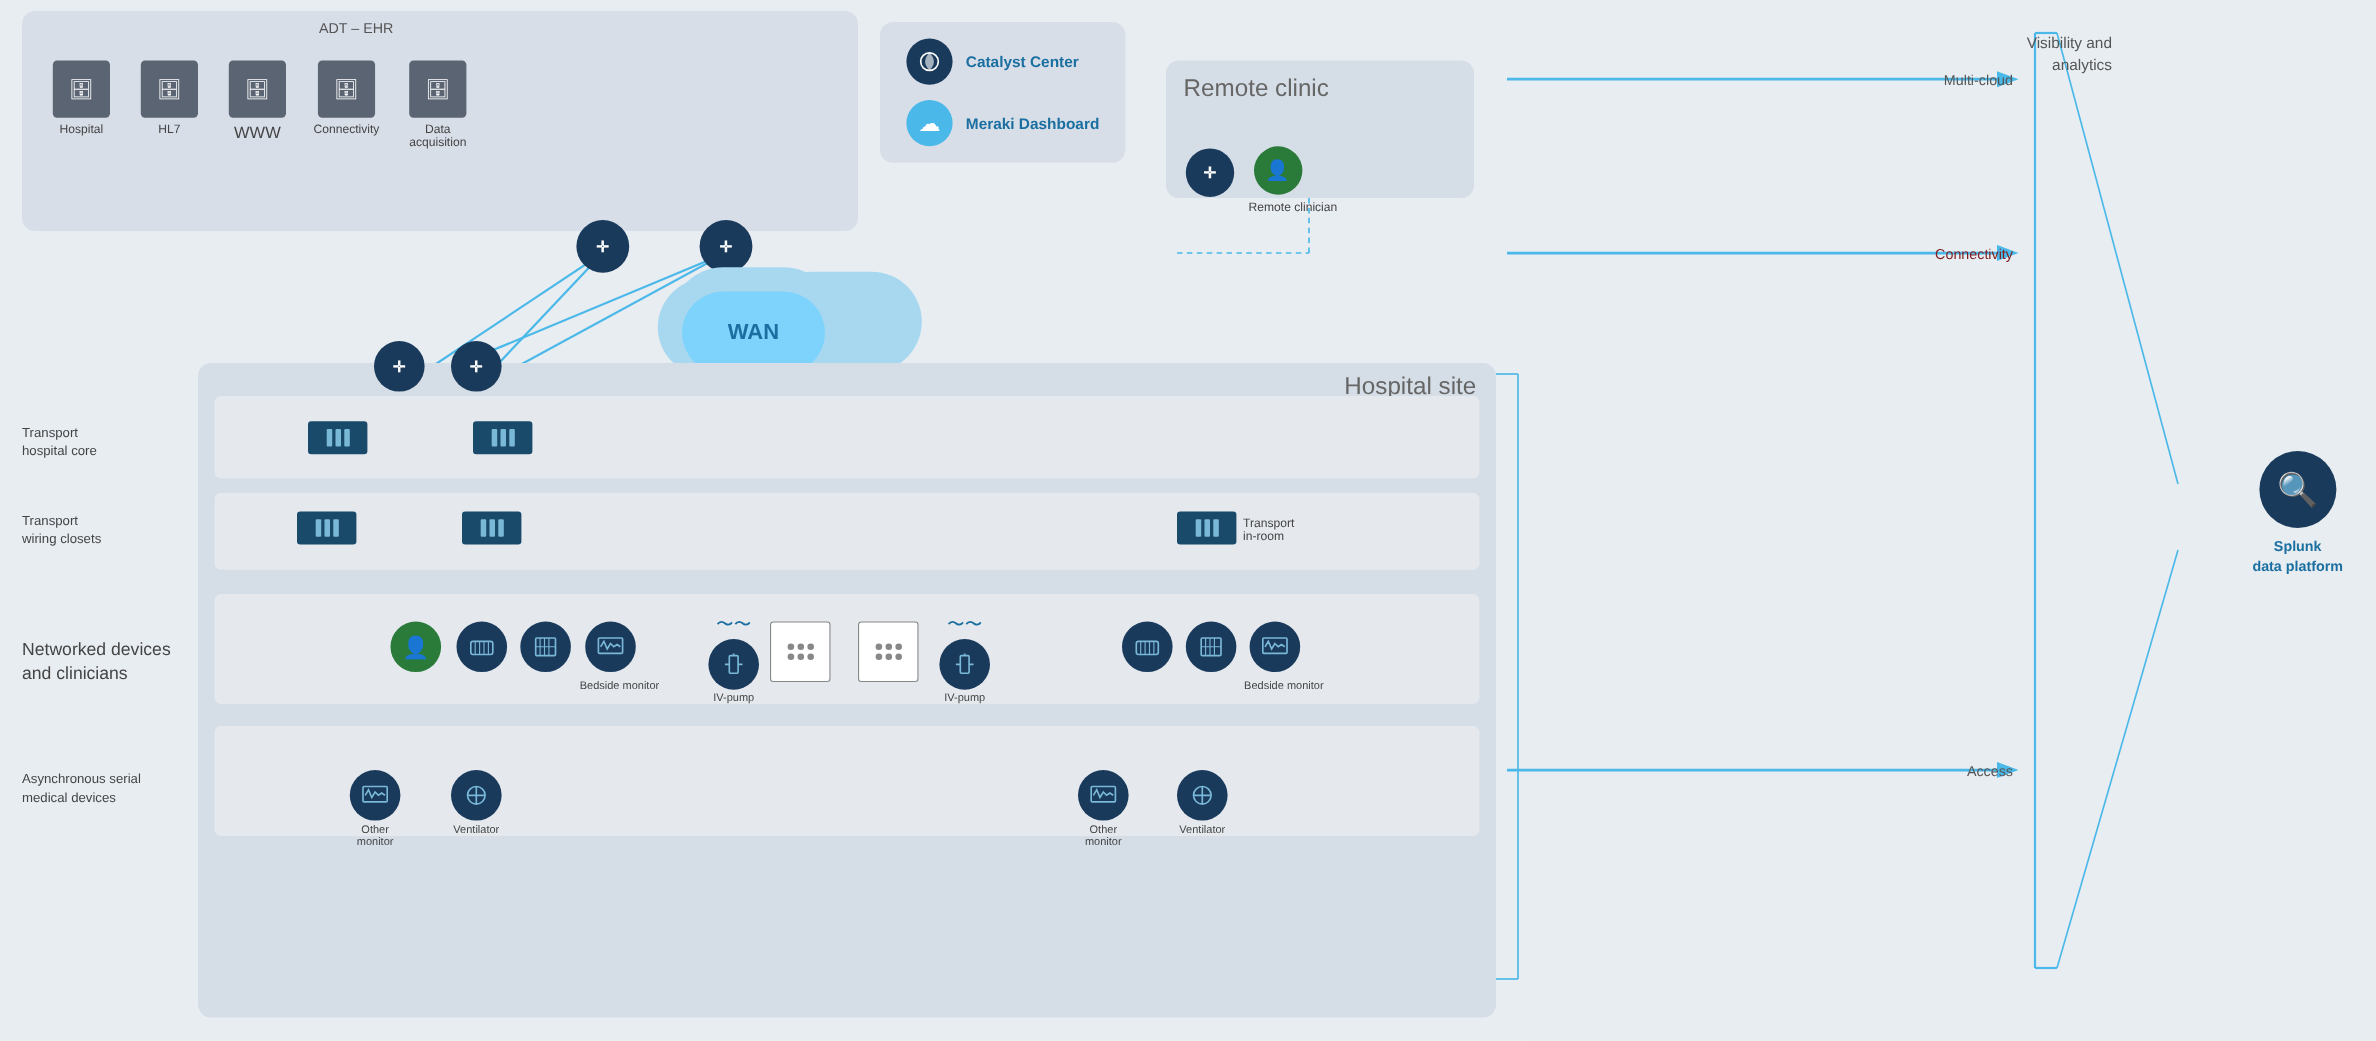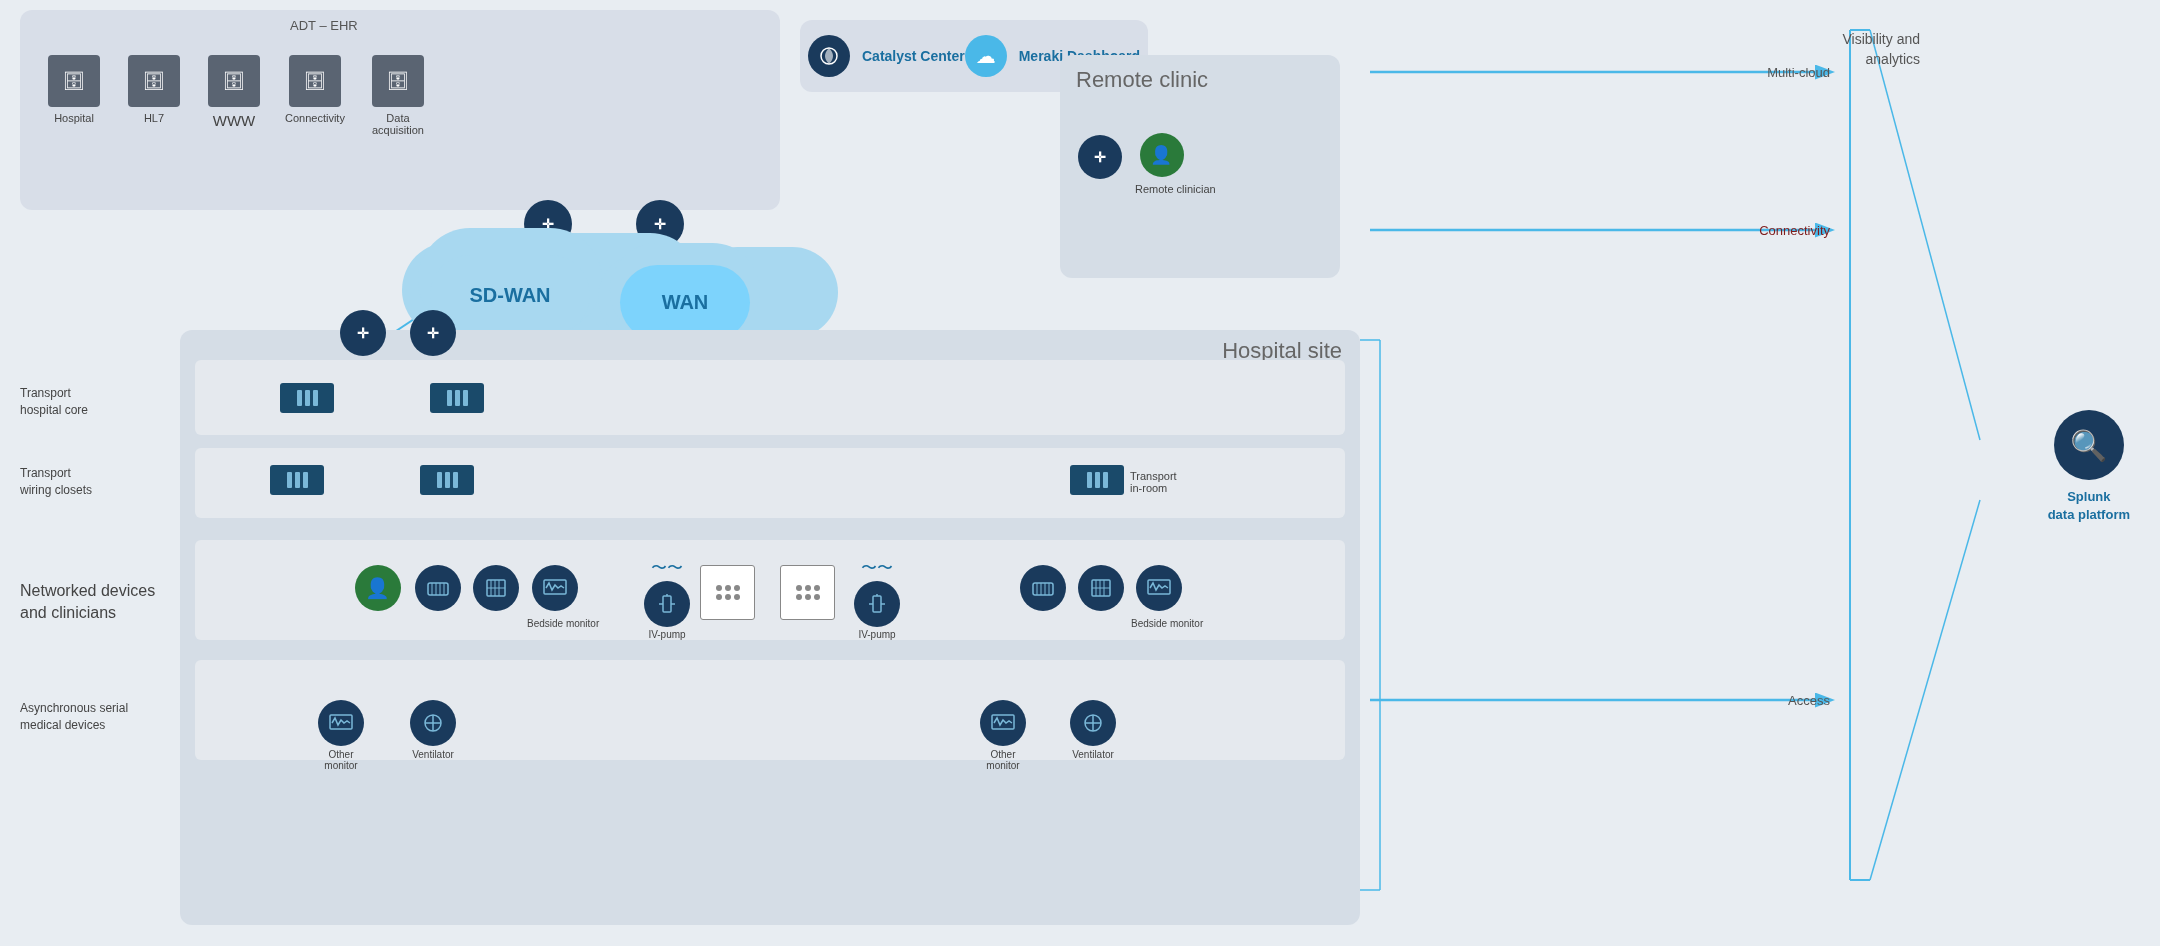--- a/index.html
+++ b/index.html
@@ -141,45 +141,42 @@
   <div style="position:absolute;left:372px;top:55px;display:flex;flex-direction:column;align-items:center;gap:5px;">
     <div style="width:52px;height:52px;background:#5a6472;border-radius:4px;display:flex;align-items:center;justify-content:center;color:white;font-size:18px;">🗄</div>
     <span style="font-size:11px;color:#444;text-align:center;white-space:pre-line;">Data
 acquisition</span>
   </div>
 
   <div style="position:absolute;left:524px;top:200px;width:48px;height:48px;background:#1a3a5c;border-radius:50%;display:flex;align-items:center;justify-content:center;color:white;font-size:14px;font-weight:bold;">✛</div>
 
   <div style="position:absolute;left:636px;top:200px;width:48px;height:48px;background:#1a3a5c;border-radius:50%;display:flex;align-items:center;justify-content:center;color:white;font-size:14px;font-weight:bold;">✛</div>
 
-  <div style="position:absolute;left:800px;top:20px;background:#d8dee8;border-radius:12px;padding:15px 8px;display:flex;gap:0;">
+  <div style="position:absolute;left:800px;top:20px;background:#d8dee8;border-radius:12px;padding:15px 24px;display:flex;flex-direction:column;gap:14px;">
     <div style="display:flex;align-items:center;gap:12px;">
       <div style="width:42px;height:42px;background:#1a3a5c;border-radius:50%;display:flex;align-items:center;justify-content:center;color:white;font-size:13px;font-weight:bold;">
         <svg width="24" height="24" viewBox="0 0 24 24" fill="none">
           <circle cx="12" cy="12" r="8" stroke="white" stroke-width="1.5" fill="none"></circle>
           <path d="M12 4 Q16 8 16 12 Q16 16 12 20 Q8 16 8 12 Q8 8 12 4Z" fill="white" opacity="0.6"></path>
         </svg>
       </div>
       <span style="font-size:14px;color:#1a6fa0;font-weight:bold;">Catalyst Center</span>
     </div>
     <div style="display:flex;align-items:center;gap:12px;">
       <div style="width:42px;height:42px;background:#4ab8e8;border-radius:50%;display:flex;align-items:center;justify-content:center;color:white;font-size:20px;">☁</div>
       <span style="font-size:14px;color:#1a6fa0;font-weight:bold;">Meraki Dashboard</span>
     </div>
   </div>
 
-  <div style="position:absolute;left:430px;top:255px;width:160px;height:80px;background:#a8d8f0;border-radius:40px;display:flex;align-items:center;justify-content:center;font-size:20px;font-weight:bold;color:#1a6fa0;box-shadow:0 -15px 0 12px #a8d8f0, -20px -5px 0 8px #a8d8f0, 100px -12px 0 10px #a8d8f0;">
-    <span>SD-WAN</span>
-  </div>
 
   <div style="position:absolute;left:620px;top:265px;width:130px;height:75px;background:#7dd3fc;border-radius:40px;display:flex;align-items:center;justify-content:center;font-size:20px;font-weight:bold;color:#1a6fa0;box-shadow:0 -12px 0 10px #a8d8f0, -15px -5px 0 7px #a8d8f0, 80px -10px 0 8px #a8d8f0;">
     <span>WAN</span>
   </div>
 
-  <div style="position:absolute;left:1060px;top:55px;width:280px;height:223px;background:#d5dde6;border-radius:12px;">
+  <div style="position:absolute;left:1060px;top:55px;width:280px;height:125px;background:#d5dde6;border-radius:12px;">
     <div style="font-size:22px;color:#666;padding:12px 16px;">Remote clinic</div>
 
     <div style="position:absolute;left:18px;top:80px;width:44px;height:44px;background:#1a3a5c;border-radius:50%;display:flex;align-items:center;justify-content:center;color:white;font-size:14px;font-weight:bold;">✛</div>
 
     <div style="position:absolute;left:80px;top:78px;width:44px;height:44px;background:#2a7a3a;border-radius:50%;display:flex;align-items:center;justify-content:center;color:white;font-size:18px;">👤</div>
     <span style="position:absolute;left:75px;top:128px;font-size:11px;color:#444;">Remote clinician</span>
   </div>
 
   <div style="position:absolute;left:180px;top:330px;width:1180px;height:595px;background:#d5dde6;border-radius:12px;">
     <span style="position:absolute;right:18px;top:8px;font-size:22px;color:#666;">Hospital site</span>

